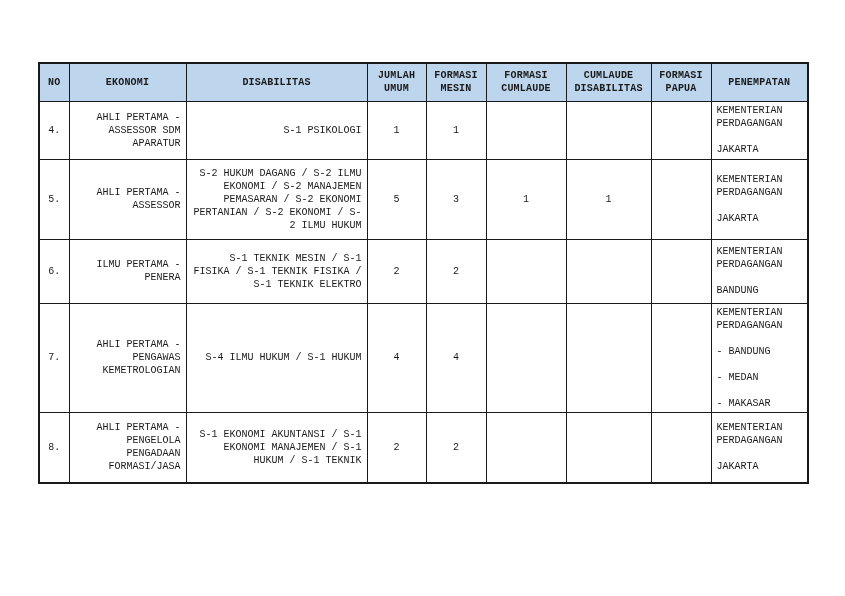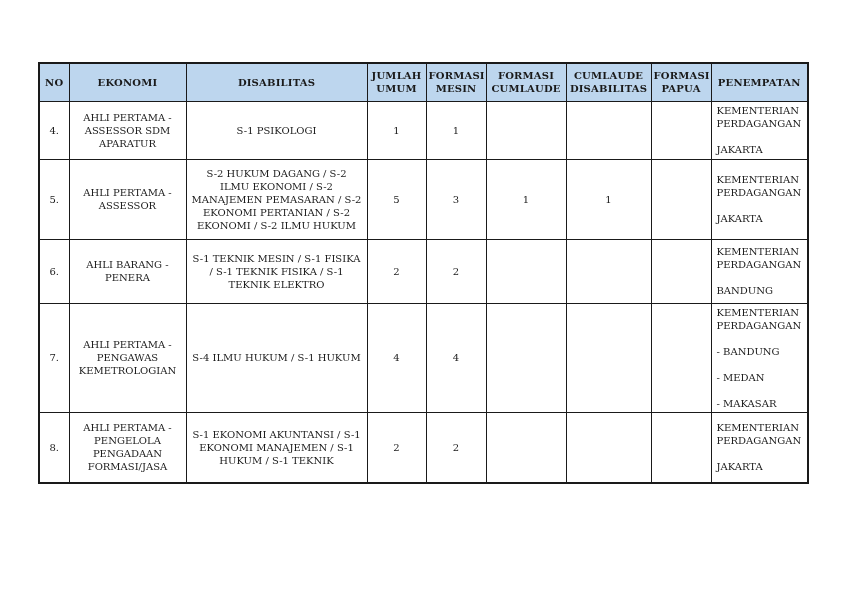--- a/index.html
+++ b/index.html
@@ -8,20 +8,21 @@
     background: #ffffff;
     width: 845px;
     height: 596px;
     overflow: hidden;
     font-family: "DejaVu Serif", serif;
   }
   .table-wrap {
     position: absolute;
     left: 38px;
     top: 62px;
+    font-family: Liberation Mono, monospace;
   }
   table.formasi {
     border-collapse: collapse;
     table-layout: fixed;
     width: 769px;
     border: 2px solid #1a1a1a;
   }
   table.formasi th, table.formasi td {
     border: 1px solid #1a1a1a;
     color: #1a1a1a;
@@ -37,21 +38,21 @@
     padding: 2px 2px;
     letter-spacing: 0.2px;
   }
   table.formasi td {
     font-size: 10px;
     line-height: 13px;
     vertical-align: middle;
     padding: 2px 5px;
   }
   td.c-no  { text-align: center; padding: 2px 2px; }
-  td.c-txt { text-align: center; }
+  td.c-txt { text-align: right; }
   td.c-num { text-align: center; }
   td.c-pen {
     vertical-align: top;
     text-align: left;
     white-space: pre-line;
     padding: 2px 4px;
     margin-top: 44px;
   }
   tr.h-head { height: 38px; }
   tr.h-r4 { height: 58px; }
@@ -111,21 +112,21 @@
         <td class="c-num">3</td>
         <td class="c-num">1</td>
         <td class="c-num">1</td>
         <td class="c-num"></td>
         <td class="c-pen">KEMENTERIAN PERDAGANGAN
 
 JAKARTA</td>
       </tr>
       <tr class="h-r6">
         <td class="c-no">6.</td>
-        <td class="c-txt">AHLI BARANG - PENERA</td>
+        <td class="c-txt">ILMU PERTAMA - PENERA</td>
         <td class="c-txt">S-1 TEKNIK MESIN / S-1 FISIKA / S-1 TEKNIK FISIKA / S-1 TEKNIK ELEKTRO</td>
         <td class="c-num">2</td>
         <td class="c-num">2</td>
         <td class="c-num"></td>
         <td class="c-num"></td>
         <td class="c-num"></td>
         <td class="c-pen">KEMENTERIAN PERDAGANGAN
 
 BANDUNG</td>
       </tr>

